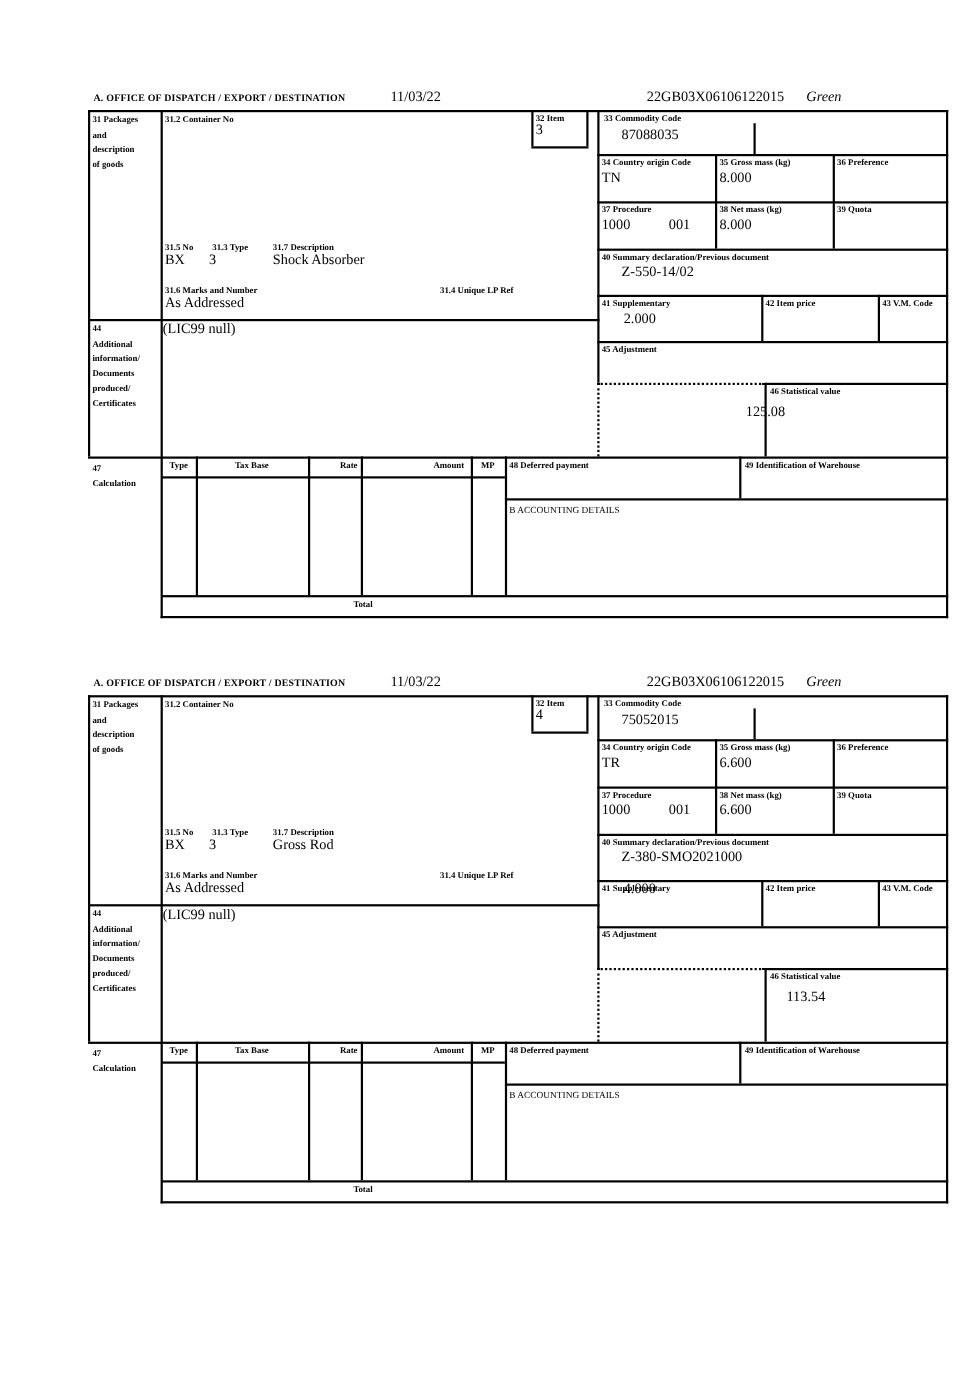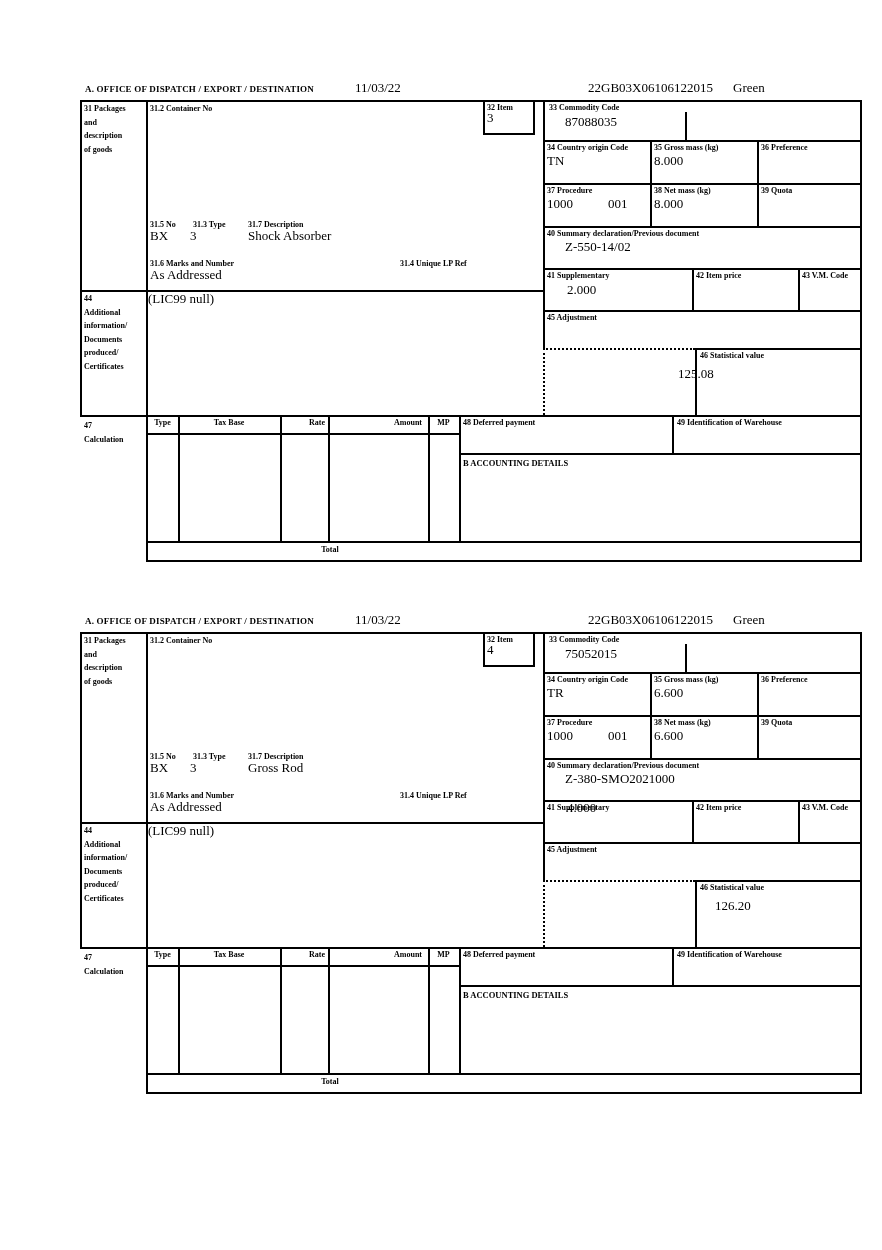--- a/index.html
+++ b/index.html
@@ -2,32 +2,32 @@
 <html><head>
 <meta charset="utf-8">
 <style>
   html,body { margin:0; padding:0; background:#fff; }
   body { width:882px; height:1250px; position:relative; font-family:"Liberation Serif", serif; color:#000; }
   .section { position:absolute; left:80px; width:782px; height:484px; }
   .hdr { position:absolute; top:0; left:0; width:782px; height:22px; }
   .hdr-label { position:absolute; left:5px; top:6px; font-weight:bold; font-size:9px; letter-spacing:.2px; white-space:nowrap; }
   .hdr-date { position:absolute; left:275px; top:2px; font-size:13px; }
   .hdr-mrn  { position:absolute; left:508px; top:2px; font-size:13px; }
-  .hdr-status { position:absolute; left:653px; top:2px; font-size:13px; }
+  .hdr-status { position:absolute; left:653px; top:2px; font-size:13px;font-style:italic; }
   .formbox { position:absolute; top:22px; left:0; width:782px; height:462px; }
   .hl { position:absolute; background:#000; height:2px; }
   .vl { position:absolute; background:#000; width:2px; }
   .hl.dot { background:transparent; height:0; border-top:2px dotted #000; }
   .vl.dot { background:transparent; width:0; border-left:2px dotted #000; }
   .lab { position:absolute; font-weight:bold; font-size:8px; line-height:9px; white-space:nowrap; }
   .stack { position:absolute; font-weight:bold; font-size:8px; line-height:13.5px; white-space:nowrap; }
   .val { position:absolute; font-size:13px; line-height:14px; white-space:nowrap; }
   .cen { text-align:center; }
   .rt  { text-align:right; }
-  .acct { position:absolute; font-weight:bold; font-size:8.5px; white-space:nowrap; }
+  .acct { position:absolute; font-weight:normal; font-size:8.5px; white-space:nowrap; }
 </style>
 </head>
 <body>
 
 <div class="section" id="section-0" style="top:78px">
   <div class="hdr">
     <span class="hdr-label">A.  OFFICE OF DISPATCH / EXPORT / DESTINATION</span>
     <span class="hdr-date">11/03/22</span>
     <span class="hdr-mrn">22GB03X06106122015</span>
     <span class="hdr-status">Green</span>
@@ -253,21 +253,21 @@
     <span class="val" style="left:485px;top:140px">Z-380-SMO2021000</span>
 
     <span class="lab" style="left:467px;top:171px">41 Supplementary</span>
     <span class="val" style="left:487px;top:169px">4.000</span>
     <span class="lab" style="left:616px;top:171px">42 Item price</span>
     <span class="lab" style="left:722px;top:171px">43 V.M. Code</span>
 
     <span class="lab" style="left:467px;top:213px">45 Adjustment</span>
 
     <span class="lab" style="left:620px;top:251px">46 Statistical value</span>
-    <span class="val" style="left:635px;top:267px">126.20</span>
+    <span class="val" style="left:635px;top:267px">113.54</span>
 
     <span class="lab cen" style="left:67px;top:318px;width:31px">Type</span>
     <span class="lab cen" style="left:98px;top:318px;width:102px">Tax Base</span>
     <span class="lab rt" style="left:200px;top:318px;width:45px">Rate</span>
     <span class="lab rt" style="left:248px;top:318px;width:94px">Amount</span>
     <span class="lab cen" style="left:348px;top:318px;width:31px">MP</span>
 
     <span class="lab" style="left:383px;top:318px">48 Deferred payment</span>
     <span class="lab" style="left:597px;top:318px">49 Identification of Warehouse</span>
     <span class="acct" style="left:383px;top:358px">B ACCOUNTING DETAILS</span>

